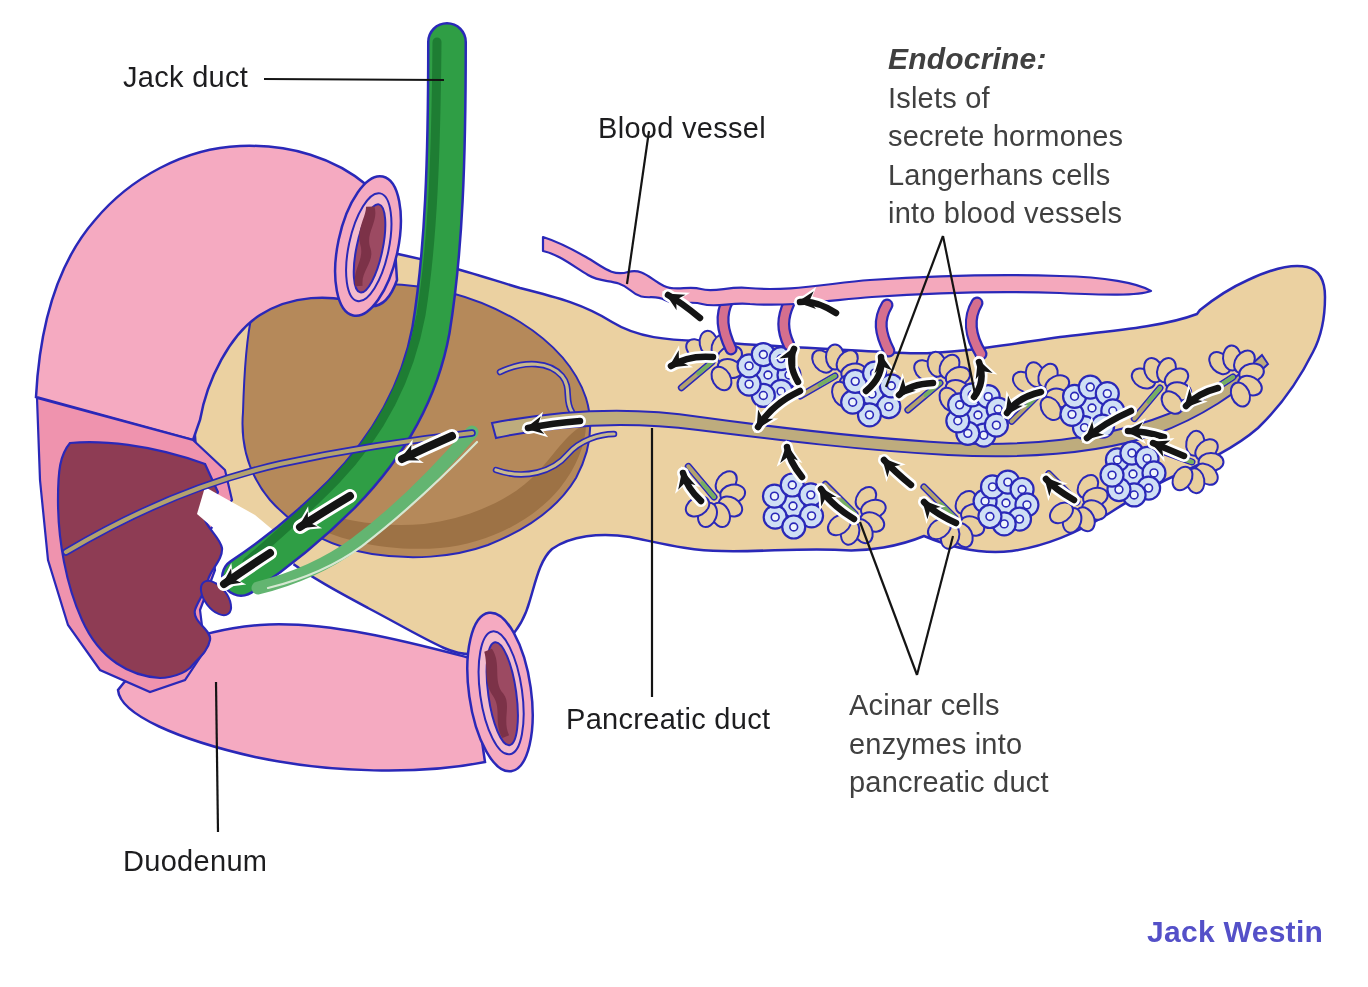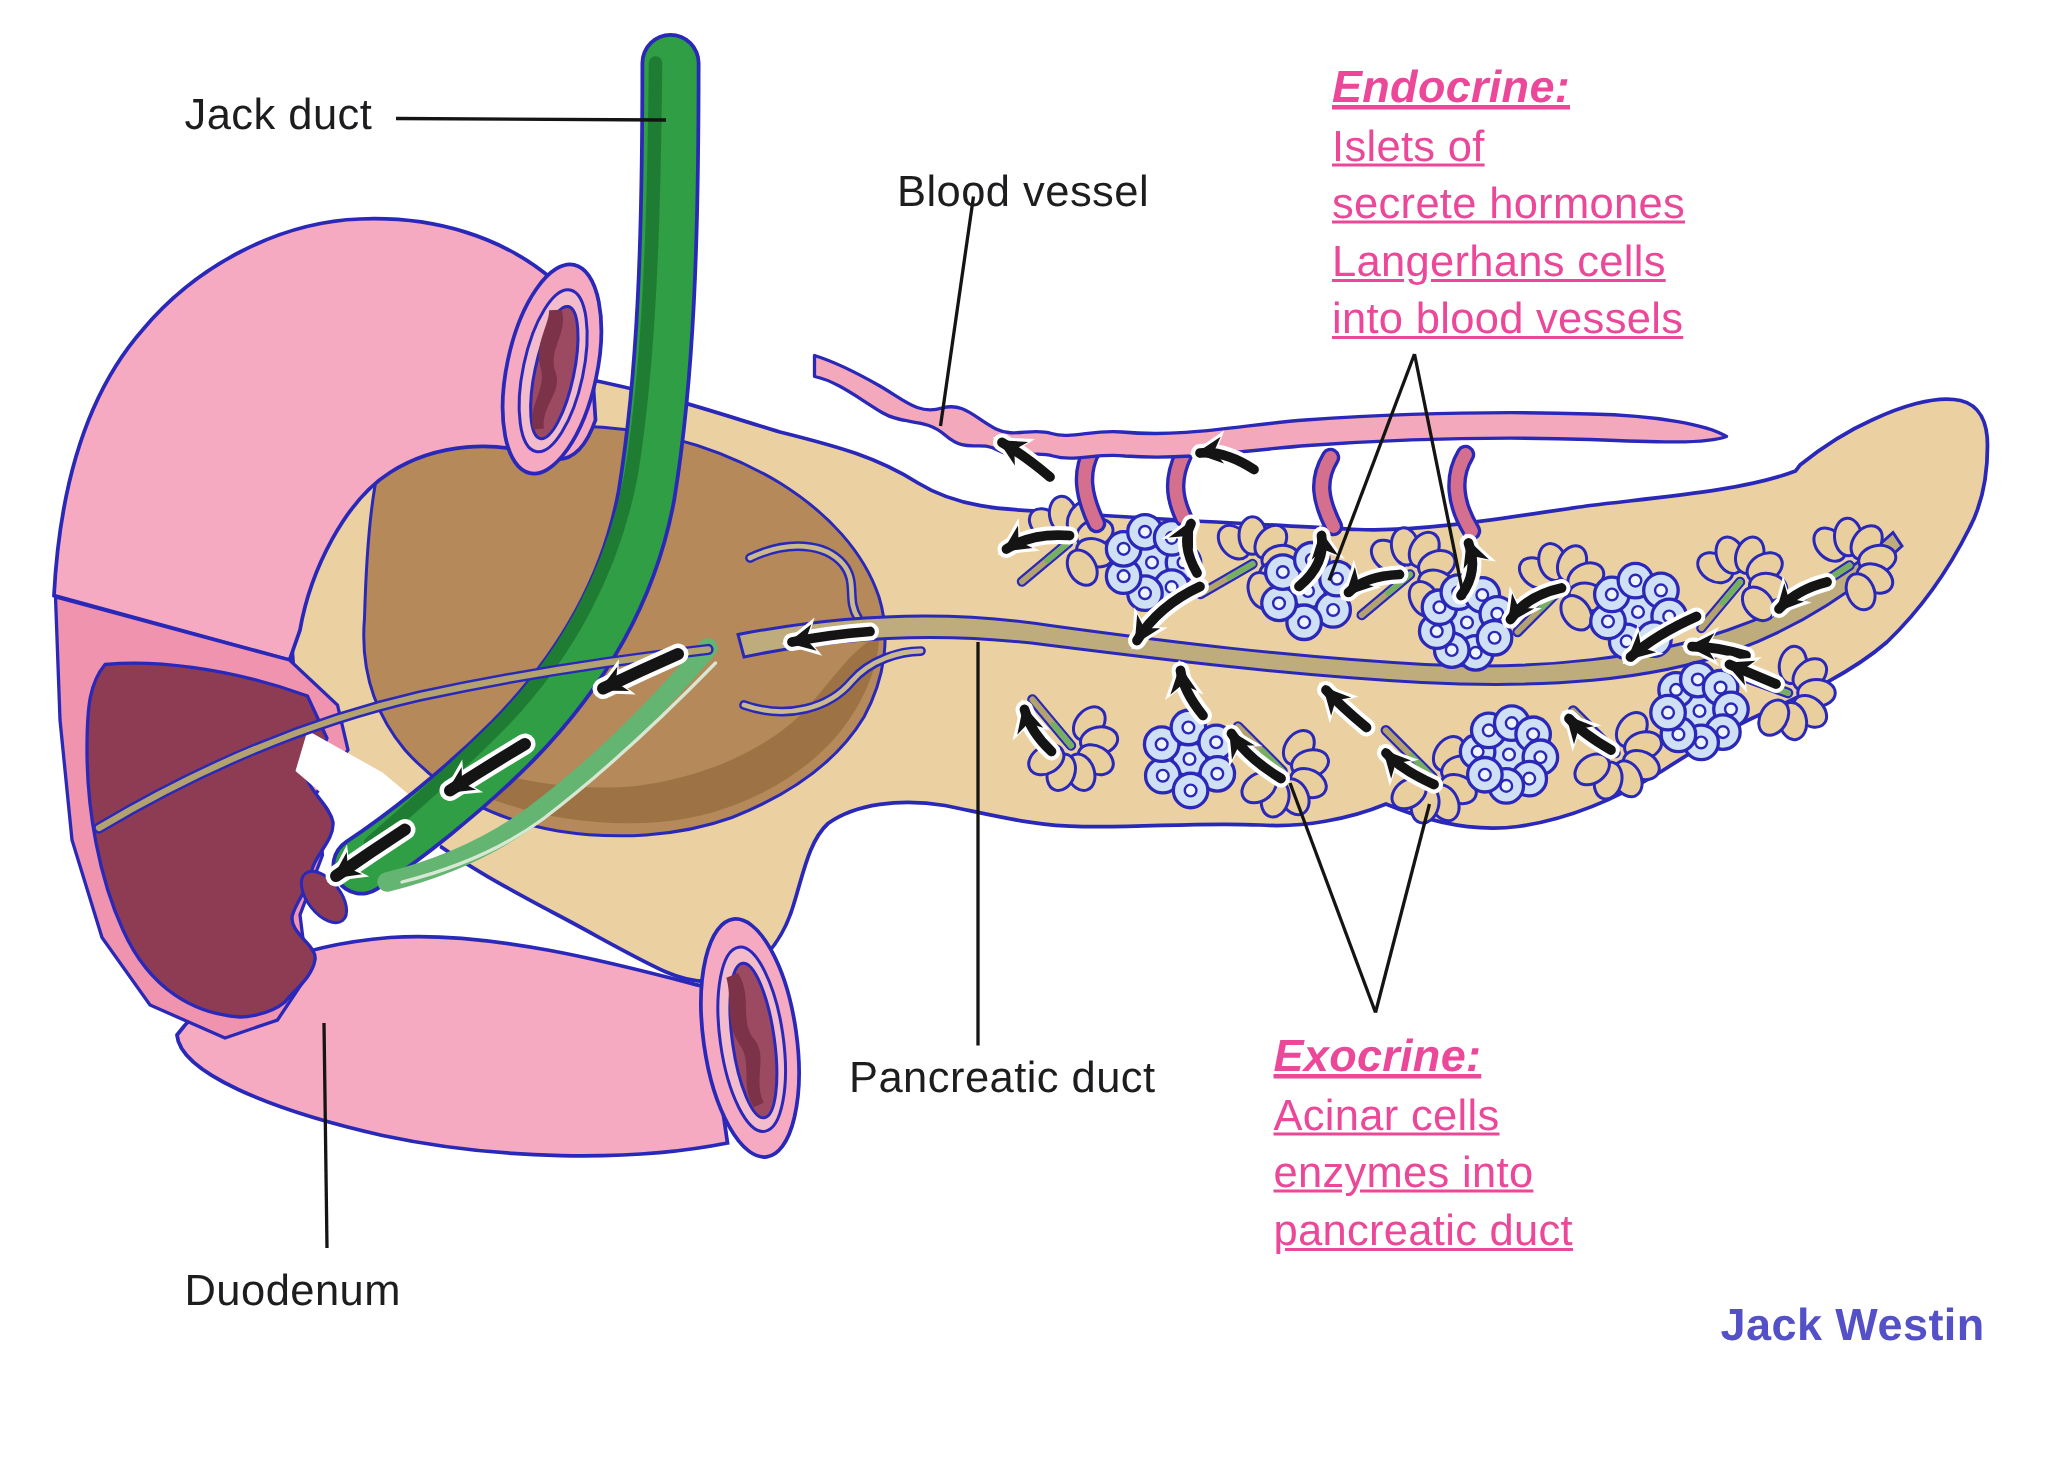--- a/index.html
+++ b/index.html
@@ -4,21 +4,21 @@
 <style>
   html,body{margin:0;padding:0;background:#ffffff;}
   .stage{
     position:relative;width:1368px;height:987px;background:#ffffff;overflow:hidden;
     font-family:"Liberation Sans", sans-serif;
   }
   .stage svg{position:absolute;left:0;top:0;}
   .lbl{
     position:absolute;color:#1d1d1f;font-size:29px;letter-spacing:.3px;white-space:nowrap;
   }
-  .ann{position:absolute;color:#ec4899;font-size:29px;line-height:38.5px;letter-spacing:.2px;text-decoration:underline;}
+  .ann{position:absolute;color:#404040;font-size:29px;line-height:38.5px;letter-spacing:.2px;}
   .ann .ttl{font-weight:bold;font-style:italic;font-size:30px;}
   .attr{position:absolute;font-weight:bold;font-size:30px;color:#5450c8;letter-spacing:.3px;}
 </style>
 </head>
 <body>
 
 <div class="stage">
 
 <svg width="1368" height="987" viewBox="0 0 1368 987">
   <defs>
@@ -525,23 +525,22 @@
   <div class="ttl">Endocrine:</div>
   <div>Islets of</div>
   <div>secrete hormones</div>
   <div>Langerhans cells</div>
   <div>into blood vessels</div>
 </div>
 
 <div class="lbl" style="left:566px;top:703px">Pancreatic duct</div>
 
 <div class="ann" style="left:849px;top:686px">
-  <div class="ttl">Exocrine:</div>
   <div>Acinar cells</div>
   <div>enzymes into</div>
   <div>pancreatic duct</div>
 </div>
 
 <div class="lbl" style="left:123px;top:845px">Duodenum</div>
 
-<div class="attr" style="left:1147px;top:867px">Jack Westin</div>
+<div class="attr" style="left:1147px;top:915px">Jack Westin</div>
 
 </div>
 
 </body></html>

